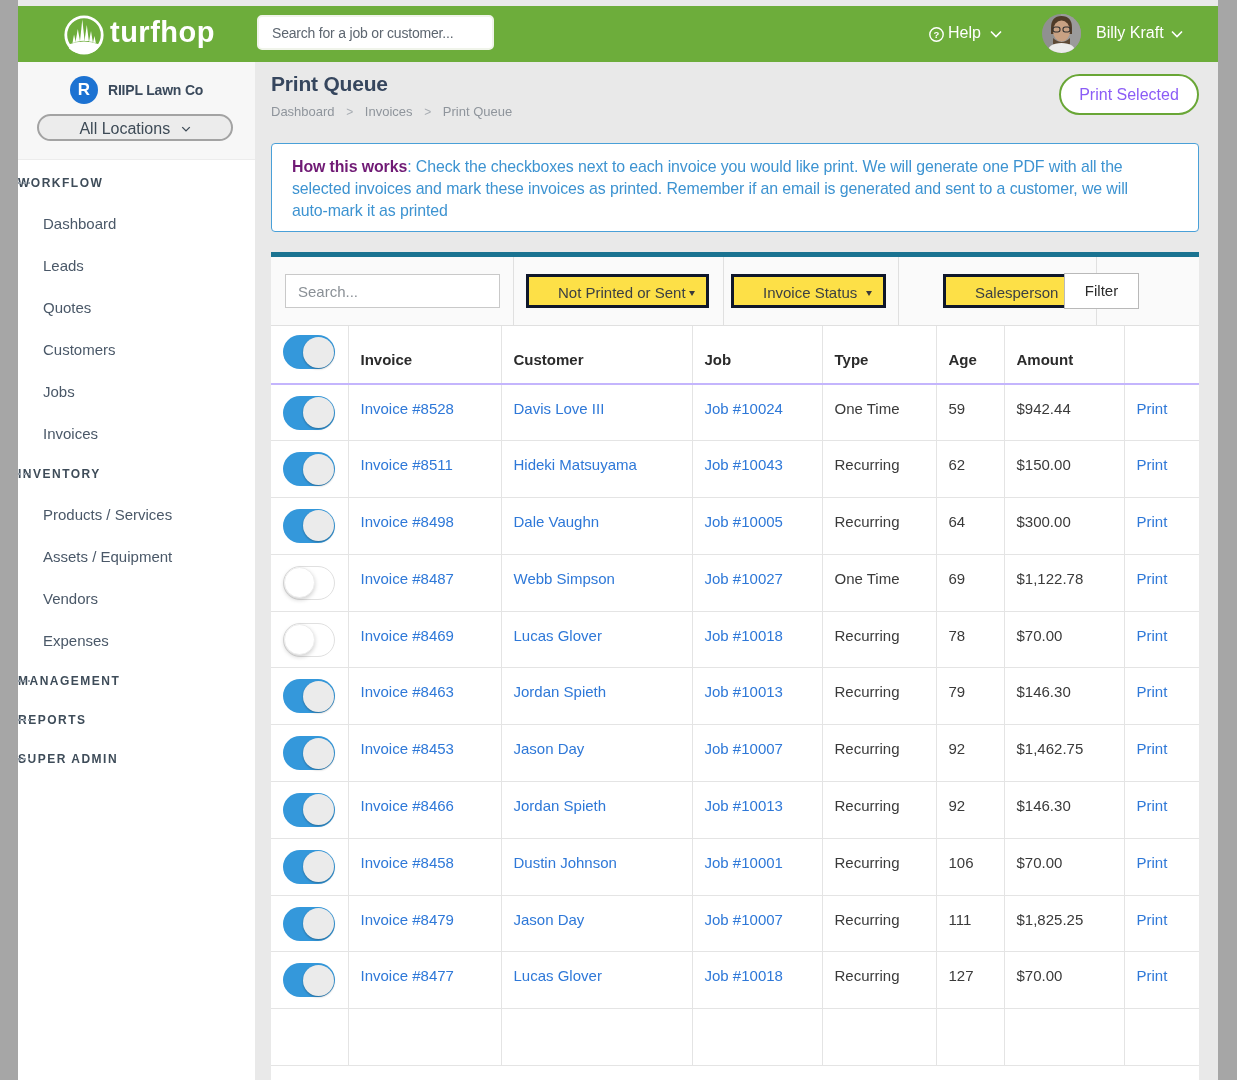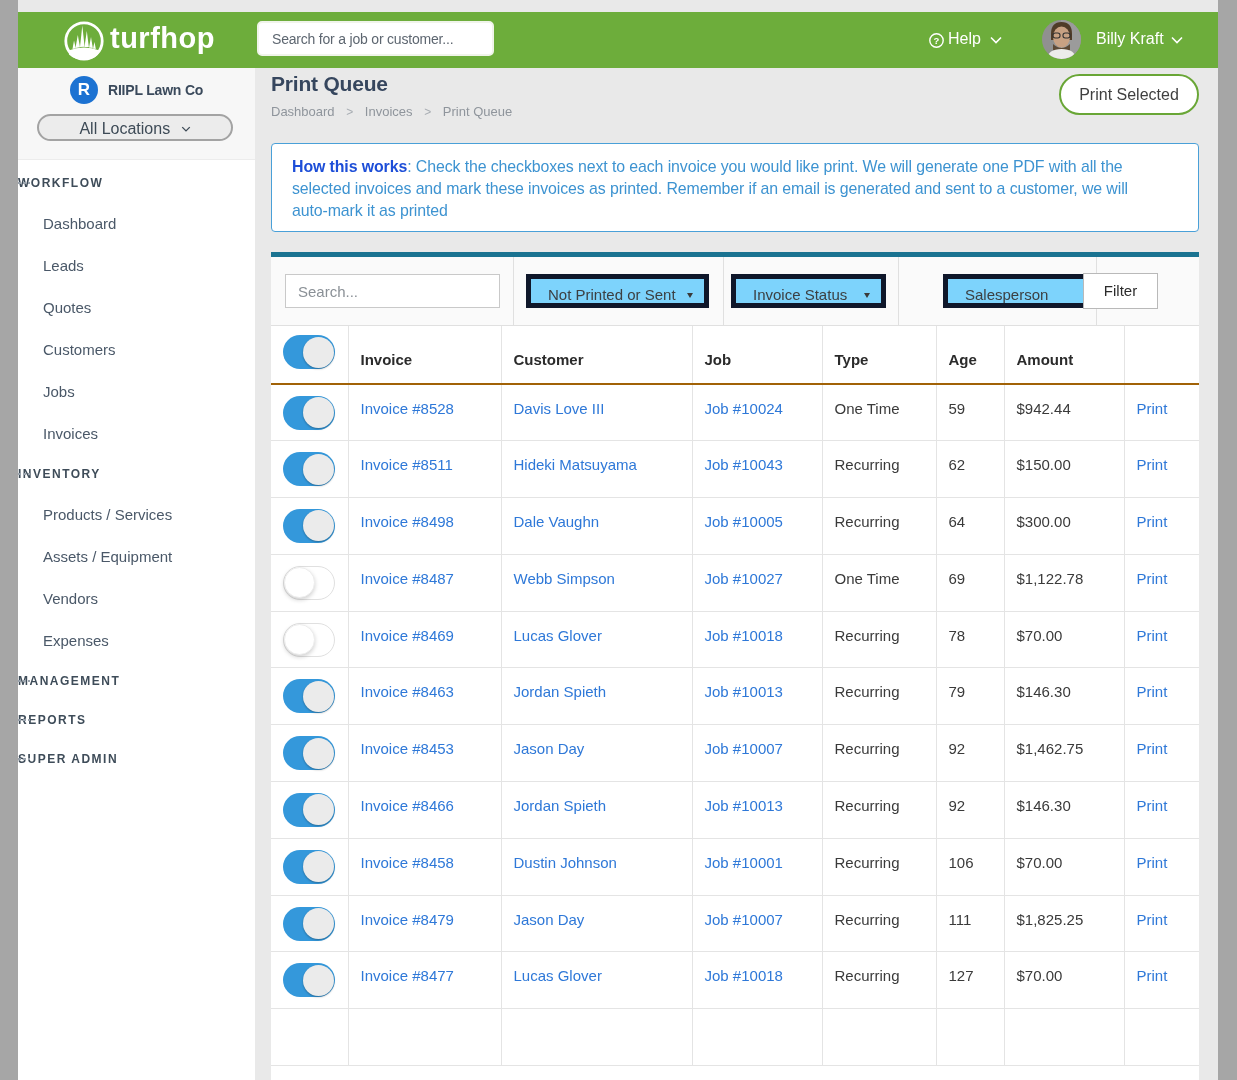--- a/index.html
+++ b/index.html
@@ -1,21 +1,21 @@
 <!DOCTYPE html>
 <html><head>
 <meta charset="utf-8">
 <style>
   * { box-sizing: border-box; margin:0; padding:0; }
   html,body { width:1237px; height:1080px; overflow:hidden; }
   body { font-family:"Liberation Sans", sans-serif; background:#a6a6a6; position:relative; }
   .app { position:absolute; left:18px; top:0; width:1200px; height:1080px; background:#e9e9e9; }
 
   
-  .topbar { position:absolute; left:0; top:12px; width:1200px; height:56px; background:#6dad3b; z-index:5; }
+  .topbar { position:absolute; left:0; top:6px; width:1200px; height:56px; background:#6dad3b; z-index:5; }
   .logo { position:absolute; left:46px; top:9px; width:40px; height:40px; }
   .logoword { position:absolute; left:92px; top:10px; color:#fff; font-size:29px; font-weight:bold; letter-spacing:0.5px; }
   .hsearch { position:absolute; left:239px; top:9px; width:237px; height:35px; border:2px solid #f0f4ea; border-radius:5px; background:#fff; font-family:"Liberation Sans",sans-serif; font-size:14px; letter-spacing:-0.2px; padding-left:13px; color:#333; outline:none; }
   .hsearch::placeholder { color:#5d6670; opacity:1; }
   .helpgrp { position:absolute; left:911px; top:0; height:56px; color:#fff; }
   .helpico { position:absolute; left:0px; top:21px; }
   .helptxt { position:absolute; left:19px; top:18px; font-size:16px; color:#fff; }
   .chev1 { position:absolute; left:61px; top:24px; }
   .avatar { position:absolute; left:1024px; top:8px; width:39px; height:39px; border-radius:50%; overflow:hidden; }
   .uname { position:absolute; left:1078px; top:18px; font-size:16px; color:#fff; }
@@ -32,43 +32,43 @@
   .nav { position:absolute; left:0; top:108px; width:237px; }
   .nav .sec { position:relative; height:39px; line-height:39px; font-size:12px; font-weight:bold; letter-spacing:1.5px; color:#3e4c59; }
   .nav .sec:before { content:""; position:absolute; left:0px; top:18px; width:13px; height:2px; background:repeating-linear-gradient(90deg,#9aa3ad 0 2.5px,transparent 2.5px 5px); }
   .nav .itm { height:42px; line-height:42px; padding-left:25px; font-size:15px; color:#4a5868; }
 
   
   .main { position:absolute; left:237px; top:56px; width:963px; height:1024px; background:#e9e9e9; overflow:hidden; }
   .ptitle { position:absolute; left:16px; top:16px; font-size:21px; font-weight:bold; color:#36465e; letter-spacing:-0.2px; }
   .crumbs { position:absolute; left:16px; top:48px; font-size:13px; color:#8f959c; }
   .crumbs .sep { color:#a8adb3; padding:0 8px; font-size:12px; }
-  .printsel { position:absolute; left:804px; top:18px; width:140px; height:41px; border:2px solid #69a636; border-radius:21px; background:#fff; color:#404040; font-size:16px; text-align:center; line-height:37px; }
+  .printsel { position:absolute; left:804px; top:18px; width:140px; height:41px; border:2px solid #69a636; border-radius:21px; background:#fff; color:#8b5cf6; font-size:16px; text-align:center; line-height:37px; }
 
   .infobox { position:absolute; left:16px; top:87px; width:928px; height:89px; background:#fff; border:1px solid #4aa0d8; border-radius:4px; padding:12px 20px 0 20px; font-size:15.9px; letter-spacing:-0.1px; line-height:22px; color:#3d93d1; white-space:nowrap; }
-  .infobox b { color:#1d4ed8; }
+  .infobox b { color:#701a75; }
 
   .card { position:absolute; left:16px; top:196px; width:928px; height:900px; background:#fff; border-top:5px solid #1a7391; }
   .filterbar { position:relative; height:69px; background:#fafafa; border-bottom:1px solid #e0e0e0; }
   .vsep { position:absolute; top:0; width:1px; height:69px; background:#e0e0e0; }
   .fsearch { position:absolute; left:14px; top:17px; width:215px; height:34px; border:1px solid #c9c9c9; background:#fff; font-family:"Liberation Sans",sans-serif; font-size:15px; padding-left:12px; color:#333; outline:none; }
   .fsearch::placeholder { color:#8a9096; opacity:1; }
-  .fsel { position:absolute; top:17px; height:34px; border:5px solid #0f172a; background:#7dd3fc; font-size:15px; color:#3c4043; line-height:32px; padding-left:17px; }
+  .fsel { position:absolute; top:17px; height:34px; border:3px solid #0f172a; background:#fde047; font-size:15px; color:#3c4043; line-height:32px; padding-left:29px; }
   .fsel .arr { position:absolute; right:11px; top:14px; width:0; height:0; border-left:3.5px solid transparent; border-right:3.5px solid transparent; border-top:5px solid #3a3a3a; }
-  .fbtn { position:absolute; left:812px; top:16px; width:75px; height:36px; border:1px solid #b9b9b9; background:#fff; text-align:center; line-height:34px; font-size:15px; color:#2b2b2b; }
+  .fbtn { position:absolute; left:793px; top:16px; width:75px; height:36px; border:1px solid #b9b9b9; background:#fff; text-align:center; line-height:34px; font-size:15px; color:#2b2b2b; }
 
   table.grid { border-collapse:collapse; table-layout:fixed; width:928px; }
   table.grid col.c1{width:77px} table.grid col.c2{width:153px} table.grid col.c3{width:191px}
   table.grid col.c4{width:130px} table.grid col.c5{width:114px} table.grid col.c6{width:68px}
   table.grid col.c7{width:120px} table.grid col.c8{width:75px}
   table.grid td, table.grid th { border-right:1px solid #e4e4e4; border-bottom:1px solid #e4e4e4; padding:0 0 9px 12px; text-align:left; vertical-align:middle; font-size:15px; }
   table.grid td:first-child { padding-bottom:0; }
   table.grid td:last-child, table.grid th:last-child { border-right:none; }
   table.grid tr.hdr { height:58px; }
-  table.grid tr.hdr th { border-bottom:2px solid #a16207; color:#2b2b2b; font-weight:bold; padding:10px 0 0 12px; }
+  table.grid tr.hdr th { border-bottom:2px solid #c4b5fd; color:#2b2b2b; font-weight:bold; padding:10px 0 0 12px; }
   table.grid tr.hdr th:first-child { padding-top:0; }
   tr.hdr .tg { margin-top:-5px; }
   table.grid tr.row { height:56.8px; }
   table.grid td.dk { color:#3a3a3a; }
   a.lnk { color:#2e78d8; text-decoration:none; }
 
   .tg { position:relative; width:52px; height:34px; border-radius:17px; }
   .tg.on { background:#3498db; }
   .tg.on .knob { position:absolute; right:1px; top:1.5px; width:31px; height:31px; border-radius:50%; background:#ebebeb; box-shadow:0 1px 2px rgba(0,0,0,0.3); }
   .tg.off { background:#fff; border:1px solid #e0e0e0; }

